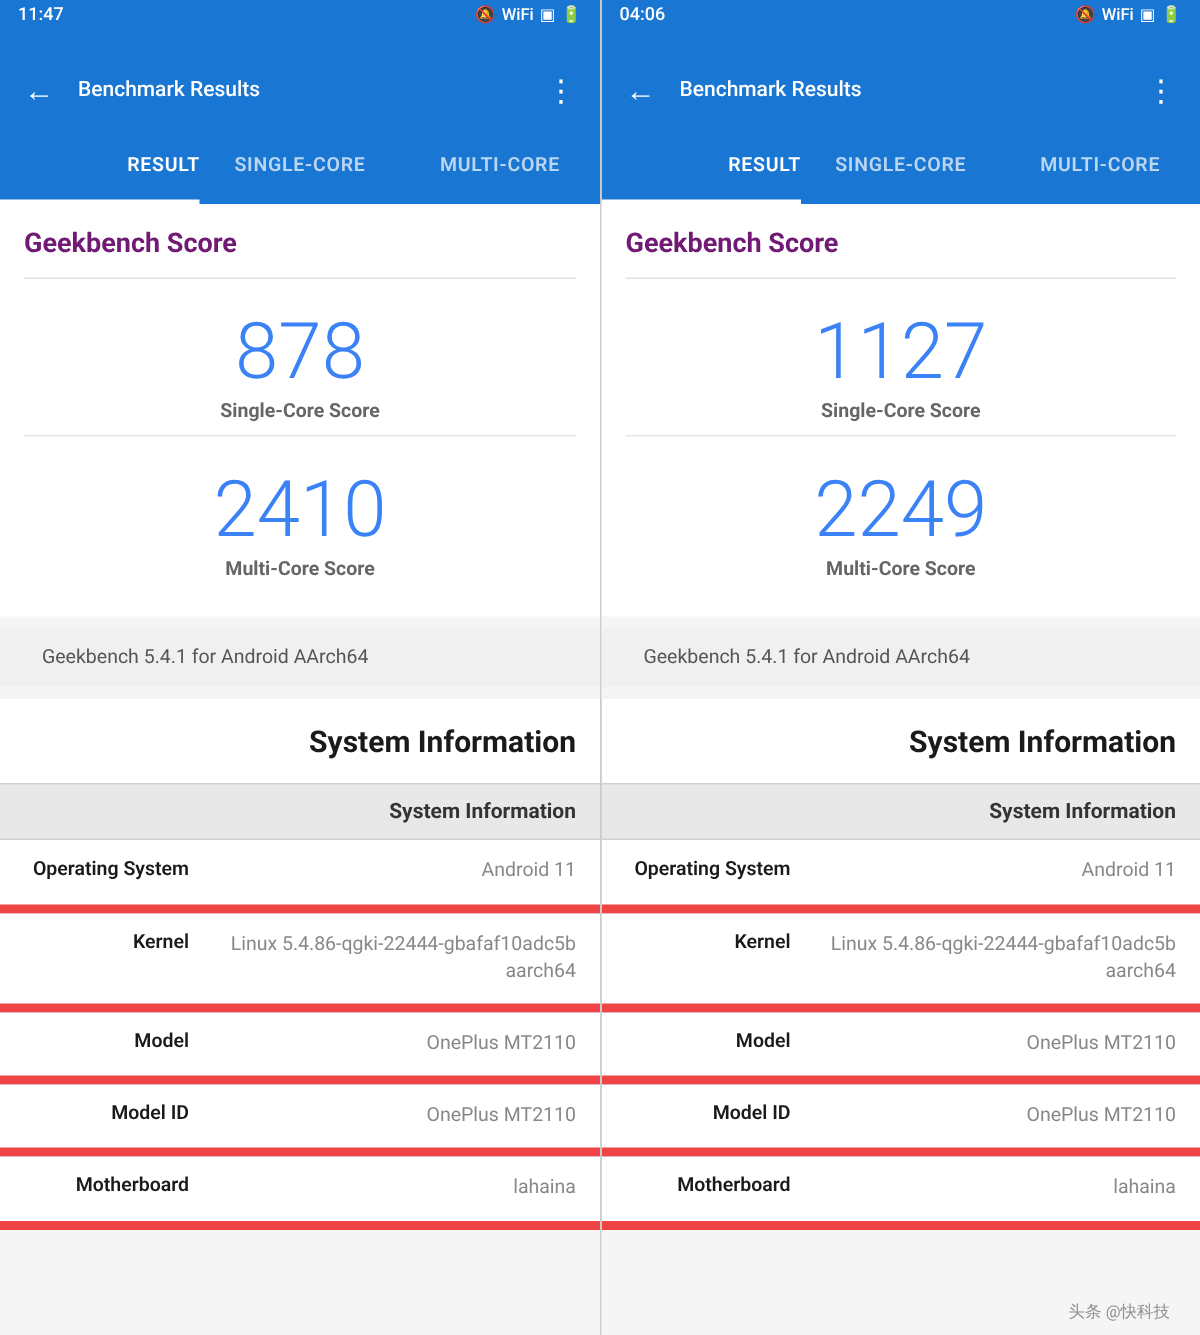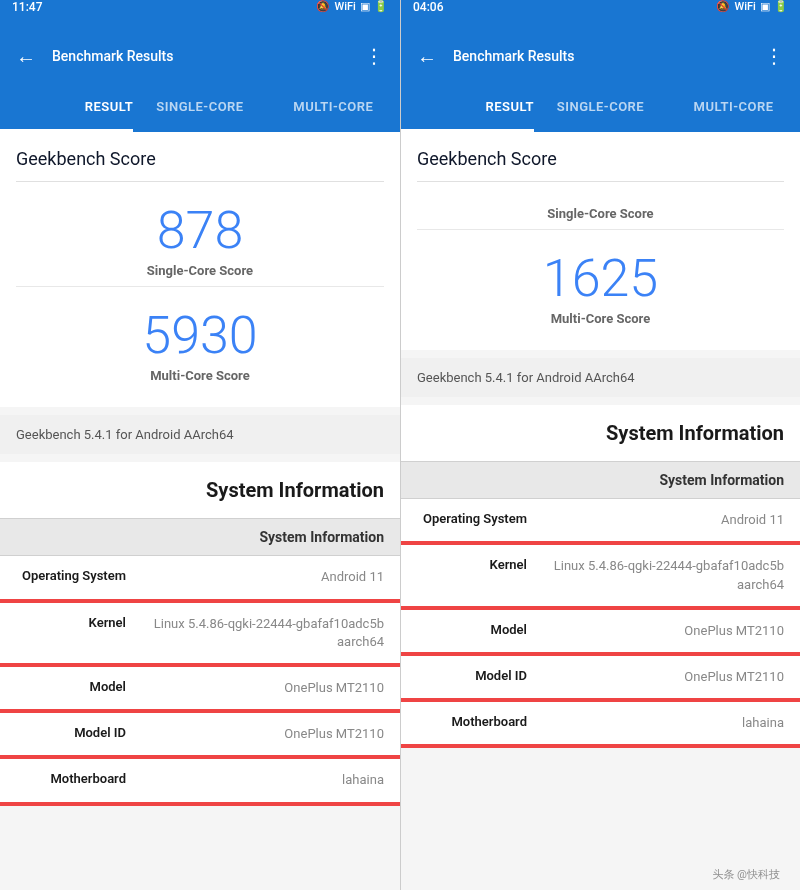--- a/index.html
+++ b/index.html
@@ -25,23 +25,23 @@
     .phone-panel + .phone-panel {
       border-left: 1px solid #ccc;
     }
 
     
     .status-bar {
       background: #1976d2;
       color: white;
       height: 28px;
       display: flex;
-      align-items: flex-start;
+      align-items: flex-end;
       justify-content: space-between;
-      padding: 0 12px;
+      padding: 16px 12px;
       font-size: 12px;
       font-weight: 500;
     }
 
     .status-right {
       display: flex;
       align-items: center;
       gap: 4px;
       font-size: 11px;
     }
@@ -113,22 +113,22 @@
 
     
     .score-section {
       background: white;
       padding: 16px;
       margin-bottom: 8px;
     }
 
     .section-title {
       font-size: 18px;
-      font-weight: 400;
-      color: #0f172a;
+      font-weight: 700;
+      color: #701a75;
       padding-bottom: 12px;
       border-bottom: 1px solid #e0e0e0;
     }
 
     .score-item {
       text-align: center;
       padding: 20px 0 8px;
     }
 
     .score-number {
@@ -146,21 +146,21 @@
     }
 
     .score-divider {
       height: 1px;
       background: #e8e8e8;
       margin: 0 0;
     }
 
     .geekbench-version {
       background: #f0f0f0;
-      padding: 12px 16px;
+      padding: 12px 28px;
       font-size: 13px;
       color: #555;
       margin-bottom: 8px;
     }
 
     
     .sysinfo-section {
       background: #4c1d95;
       margin-top: 0;
       text-align: right;
@@ -180,21 +180,21 @@
       font-size: 14px;
       font-weight: 700;
       color: #333;
       border-top: 1px solid #d0d0d0;
       border-bottom: 1px solid #d0d0d0;
     }
 
     .sysinfo-row {
       display: flex;
       padding: 12px 16px;
-      border-bottom: 4px solid #ef4444;
+      border-bottom: 6px solid #ef4444;
       background: white;
     }
 
     .sysinfo-key {
       width: 110px;
       min-width: 110px;
       font-size: 13px;
       font-weight: 600;
       color: #1a1a1a;
     }
@@ -261,21 +261,21 @@
         <div class="section-title">Geekbench Score</div>
 
         <div class="score-item">
           <div class="score-number">878</div>
           <div class="score-label">Single-Core Score</div>
         </div>
 
         <div class="score-divider"></div>
 
         <div class="score-item">
-          <div class="score-number">5930</div>
+          <div class="score-number">2410</div>
           <div class="score-label">Multi-Core Score</div>
         </div>
       </div>
 
       <div class="geekbench-version">Geekbench 5.4.1 for Android AArch64</div>
 
       <div class="sysinfo-section">
         <div class="sysinfo-title">System Information</div>
         <div class="sysinfo-header">System Information</div>
 
@@ -332,27 +332,28 @@
         <span>MULTI-CORE</span>
       </div>
     </div>
 
     <div class="content">
 
       <div class="score-section">
         <div class="section-title">Geekbench Score</div>
 
         <div class="score-item">
+          <div class="score-number">1127</div>
           <div class="score-label">Single-Core Score</div>
         </div>
 
         <div class="score-divider"></div>
 
         <div class="score-item">
-          <div class="score-number">1625</div>
+          <div class="score-number">2249</div>
           <div class="score-label">Multi-Core Score</div>
         </div>
       </div>
 
       <div class="geekbench-version">Geekbench 5.4.1 for Android AArch64</div>
 
       <div class="sysinfo-section">
         <div class="sysinfo-title">System Information</div>
         <div class="sysinfo-header">System Information</div>
 

